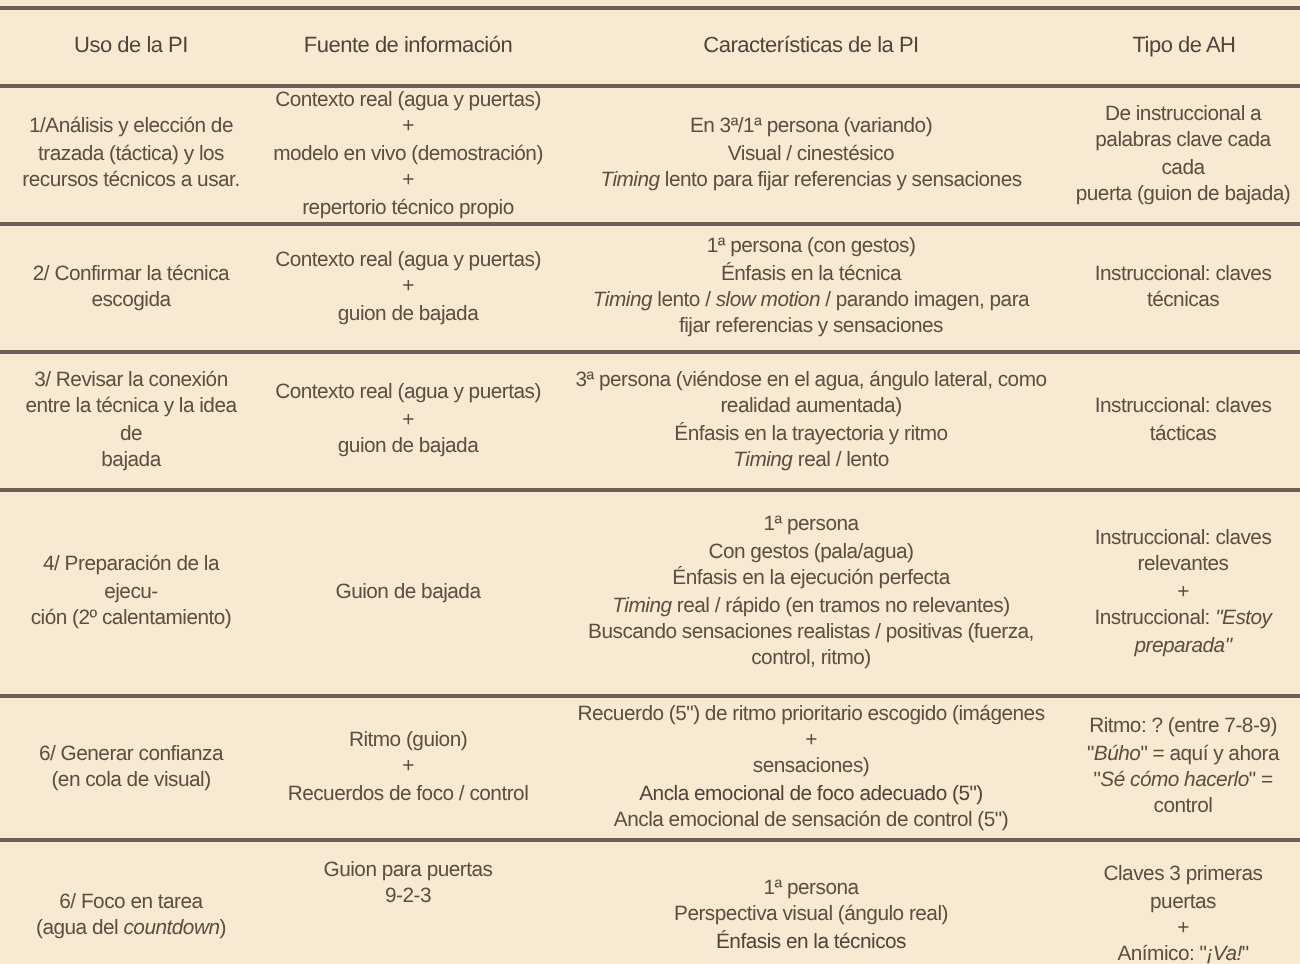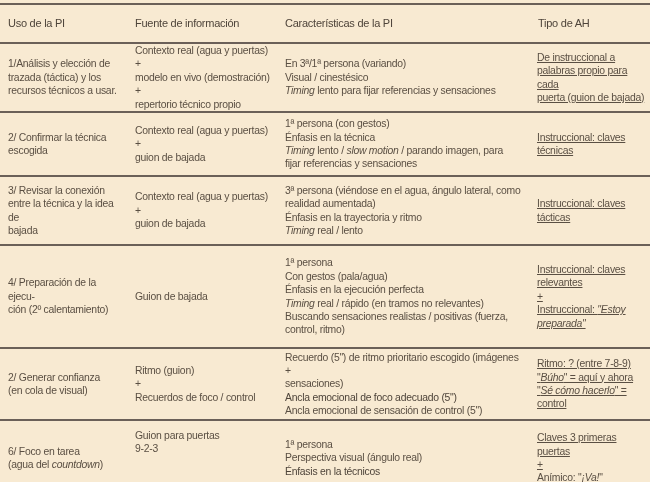--- a/index.html
+++ b/index.html
@@ -28,36 +28,36 @@
     width: 650px;
     table-layout: fixed;
     margin-top: 3px;
     border-top: 2px solid #6b6058;
   }
   col.c1 { width: 127px; }
   col.c2 { width: 150px; }
   col.c3 { width: 253px; }
   col.c4 { width: 120px; }
   th, td {
-    text-align: left;
+    text-align: center;
     vertical-align: middle;
     padding: 0 4px 0 8px;
     font-weight: normal;
   }
   th {
     height: 37px;
     font-size: 11px;
     color: #4e443a;
     border-bottom: 2px solid #6b6058;
   }
   td {
     border-bottom: 2px solid #6b6058;
   }
   td.c3cell { padding-left: 8px; }
-  td.c4cell { padding-left: 7px; text-decoration: underline; }
+  td.c4cell { padding-left: 7px; }
   tr.r1 td { height: 59px; }
   tr.r2 td { height: 62px; }
   tr.r3 td { height: 67px; }
   tr.r4 td { height: 101px; }
   tr.r5 td { height: 70px; }
   tr.r6 td { height: 66px; border-bottom: 3px solid #5e564f; }
   .line { display: block; }
   em { font-style: italic; margin-top: 16px; }
   .darker { color: #4e443a; }
 </style>
@@ -93,21 +93,21 @@
         <span class="line">modelo en vivo (demostración) +</span>
         <span class="line">repertorio técnico propio</span>
       </td>
       <td class="c3cell">
         <span class="line">En 3ª/1ª persona (variando)</span>
         <span class="line">Visual / cinestésico</span>
         <span class="line"><em>Timing</em><span> lento para fijar referencias y sensaciones</span></span>
       </td>
       <td class="c4cell">
         <span class="line">De instruccional a</span>
-        <span class="line">palabras propio para cada</span>
+        <span class="line">palabras clave cada cada</span>
         <span class="line">puerta (guion de bajada)</span>
       </td>
     </tr>
 
     <tr class="r2">
       <td>
         <span class="line">2/ Confirmar la técnica</span>
         <span class="line">escogida</span>
       </td>
       <td>
@@ -168,21 +168,21 @@
         <span class="line">Instruccional: claves</span>
         <span class="line">relevantes</span>
         <span class="line">+</span>
         <span class="line"><span>Instruccional: </span><em>"Estoy</em></span>
         <span class="line"><em>preparada"</em></span>
       </td>
     </tr>
 
     <tr class="r5">
       <td>
-        <span class="line">2/ Generar confianza</span>
+        <span class="line">6/ Generar confianza</span>
         <span class="line">(en cola de visual)</span>
       </td>
       <td>
         <span class="line">Ritmo (guion)</span>
         <span class="line">+</span>
         <span class="line">Recuerdos de foco / control</span>
       </td>
       <td class="c3cell">
         <span class="line">Recuerdo (5") de ritmo prioritario escogido (imágenes +</span>
         <span class="line">sensaciones)</span>

